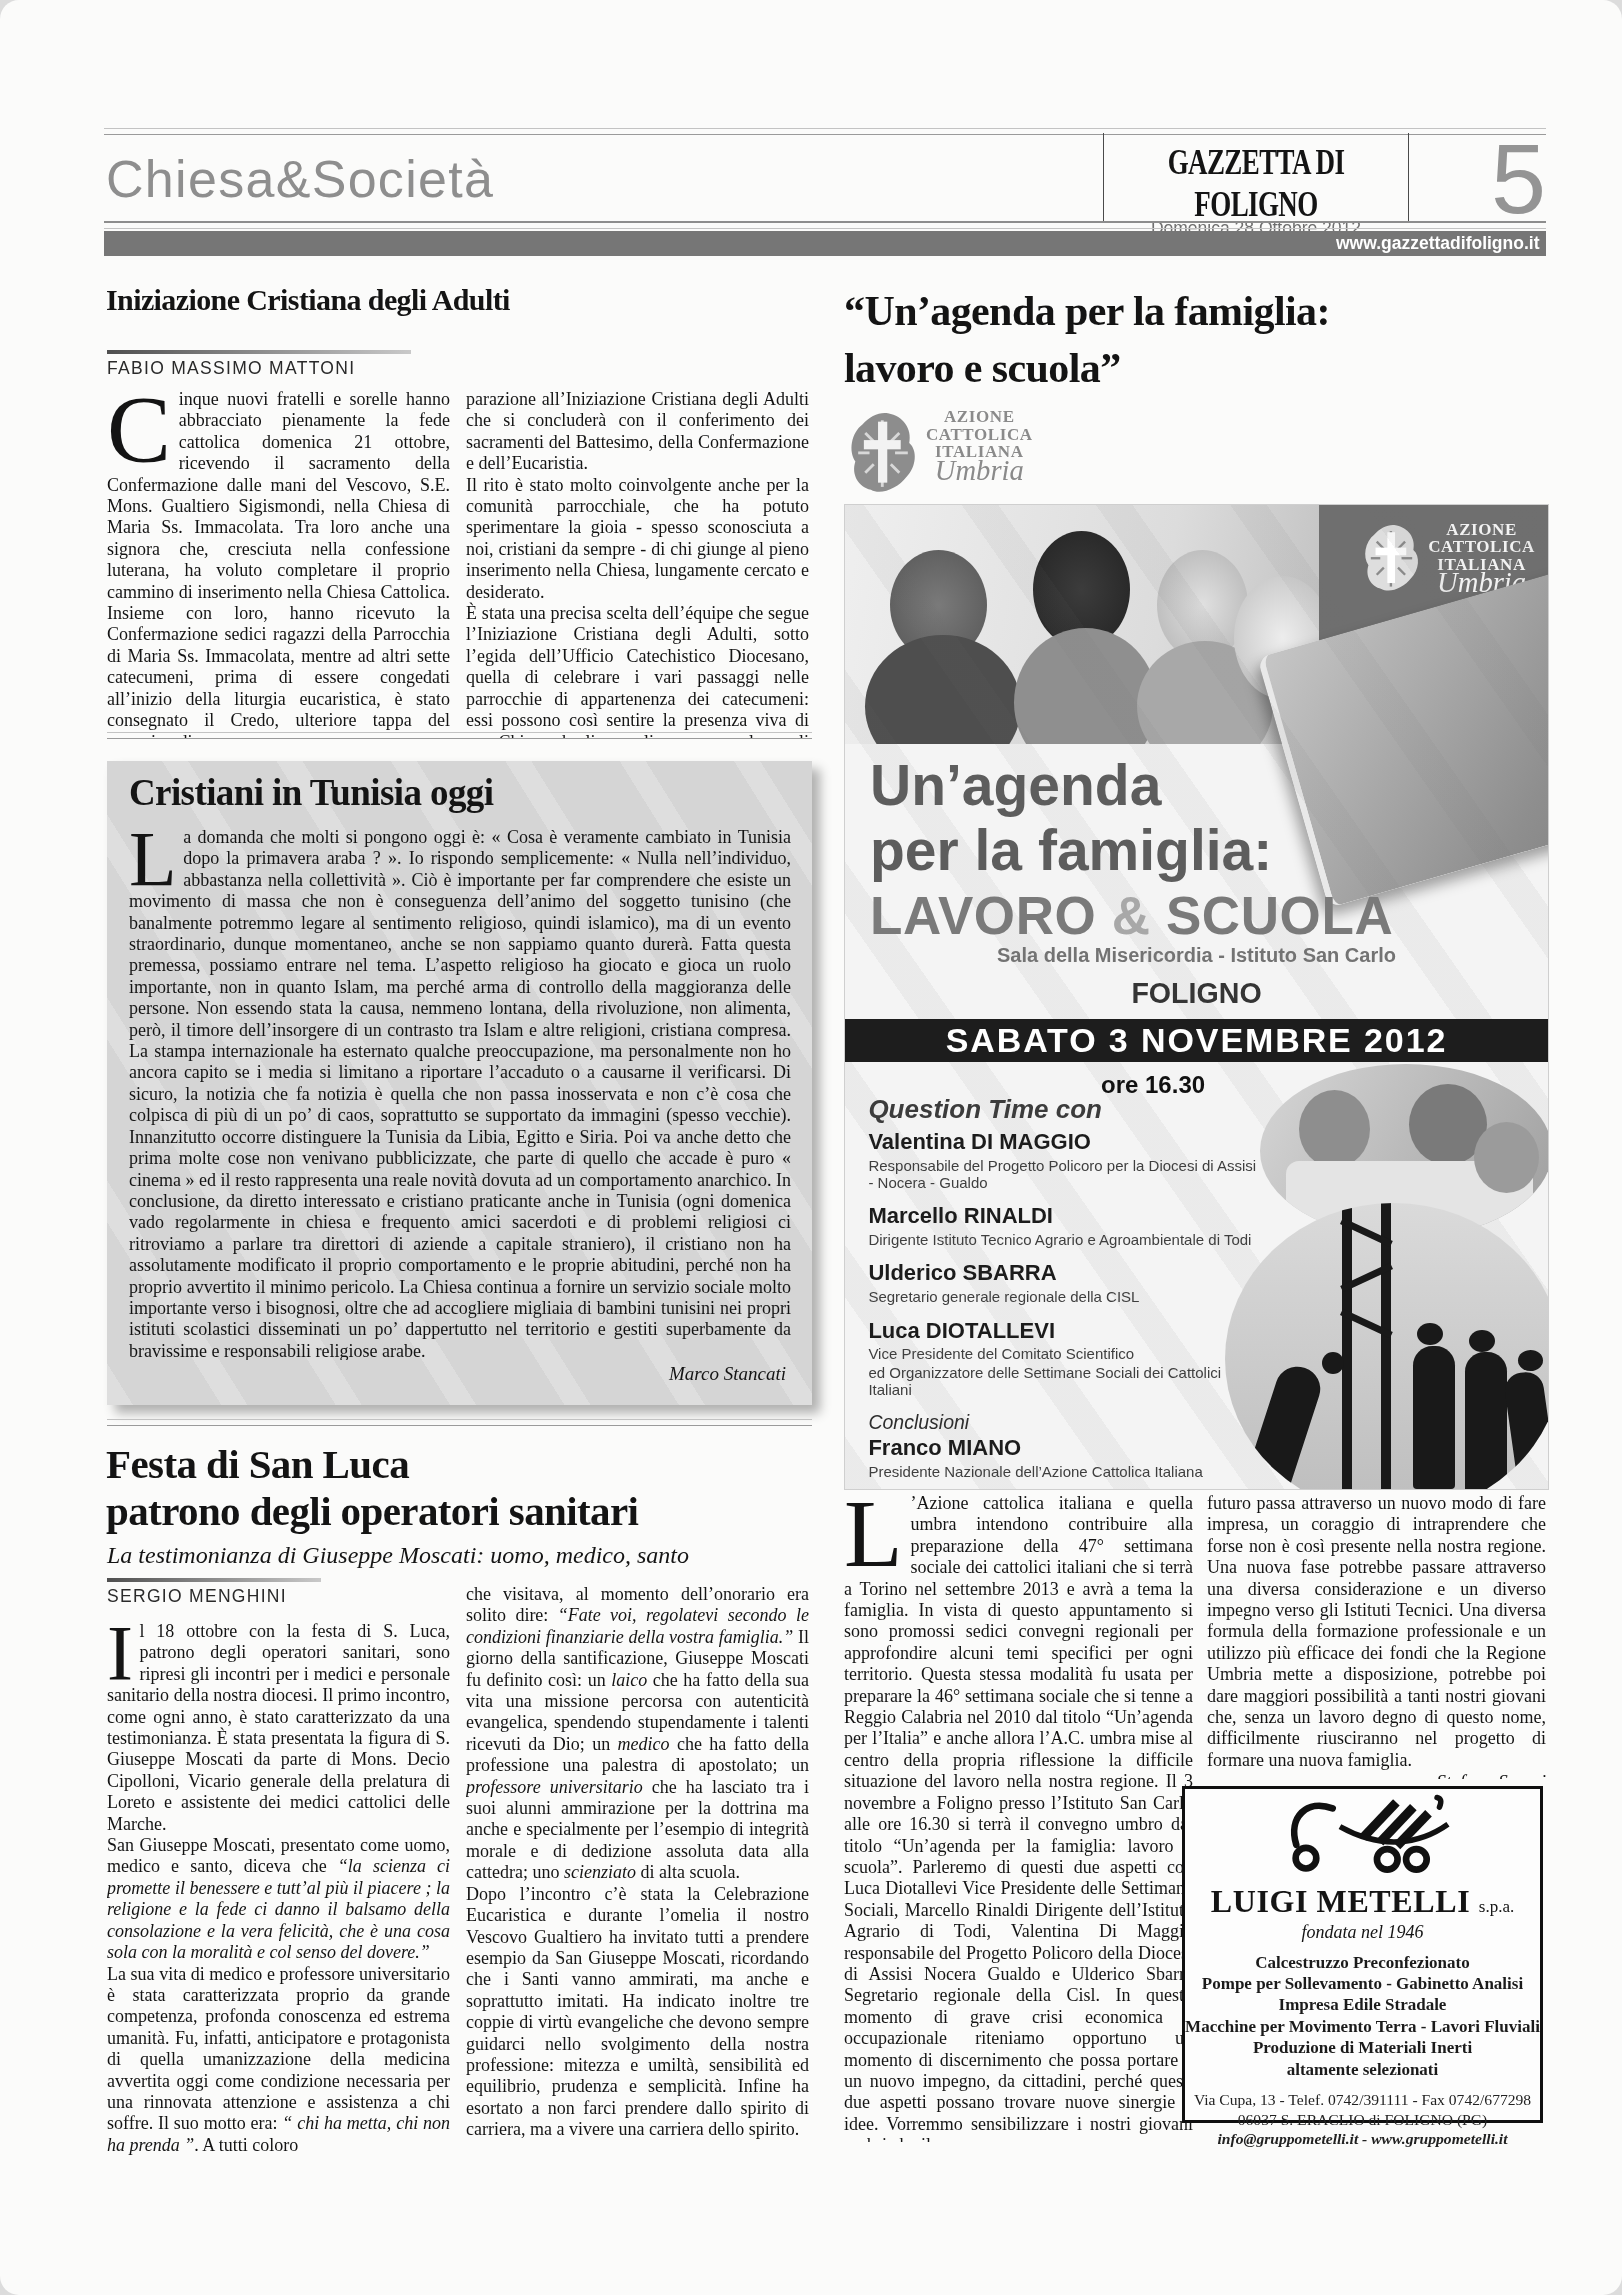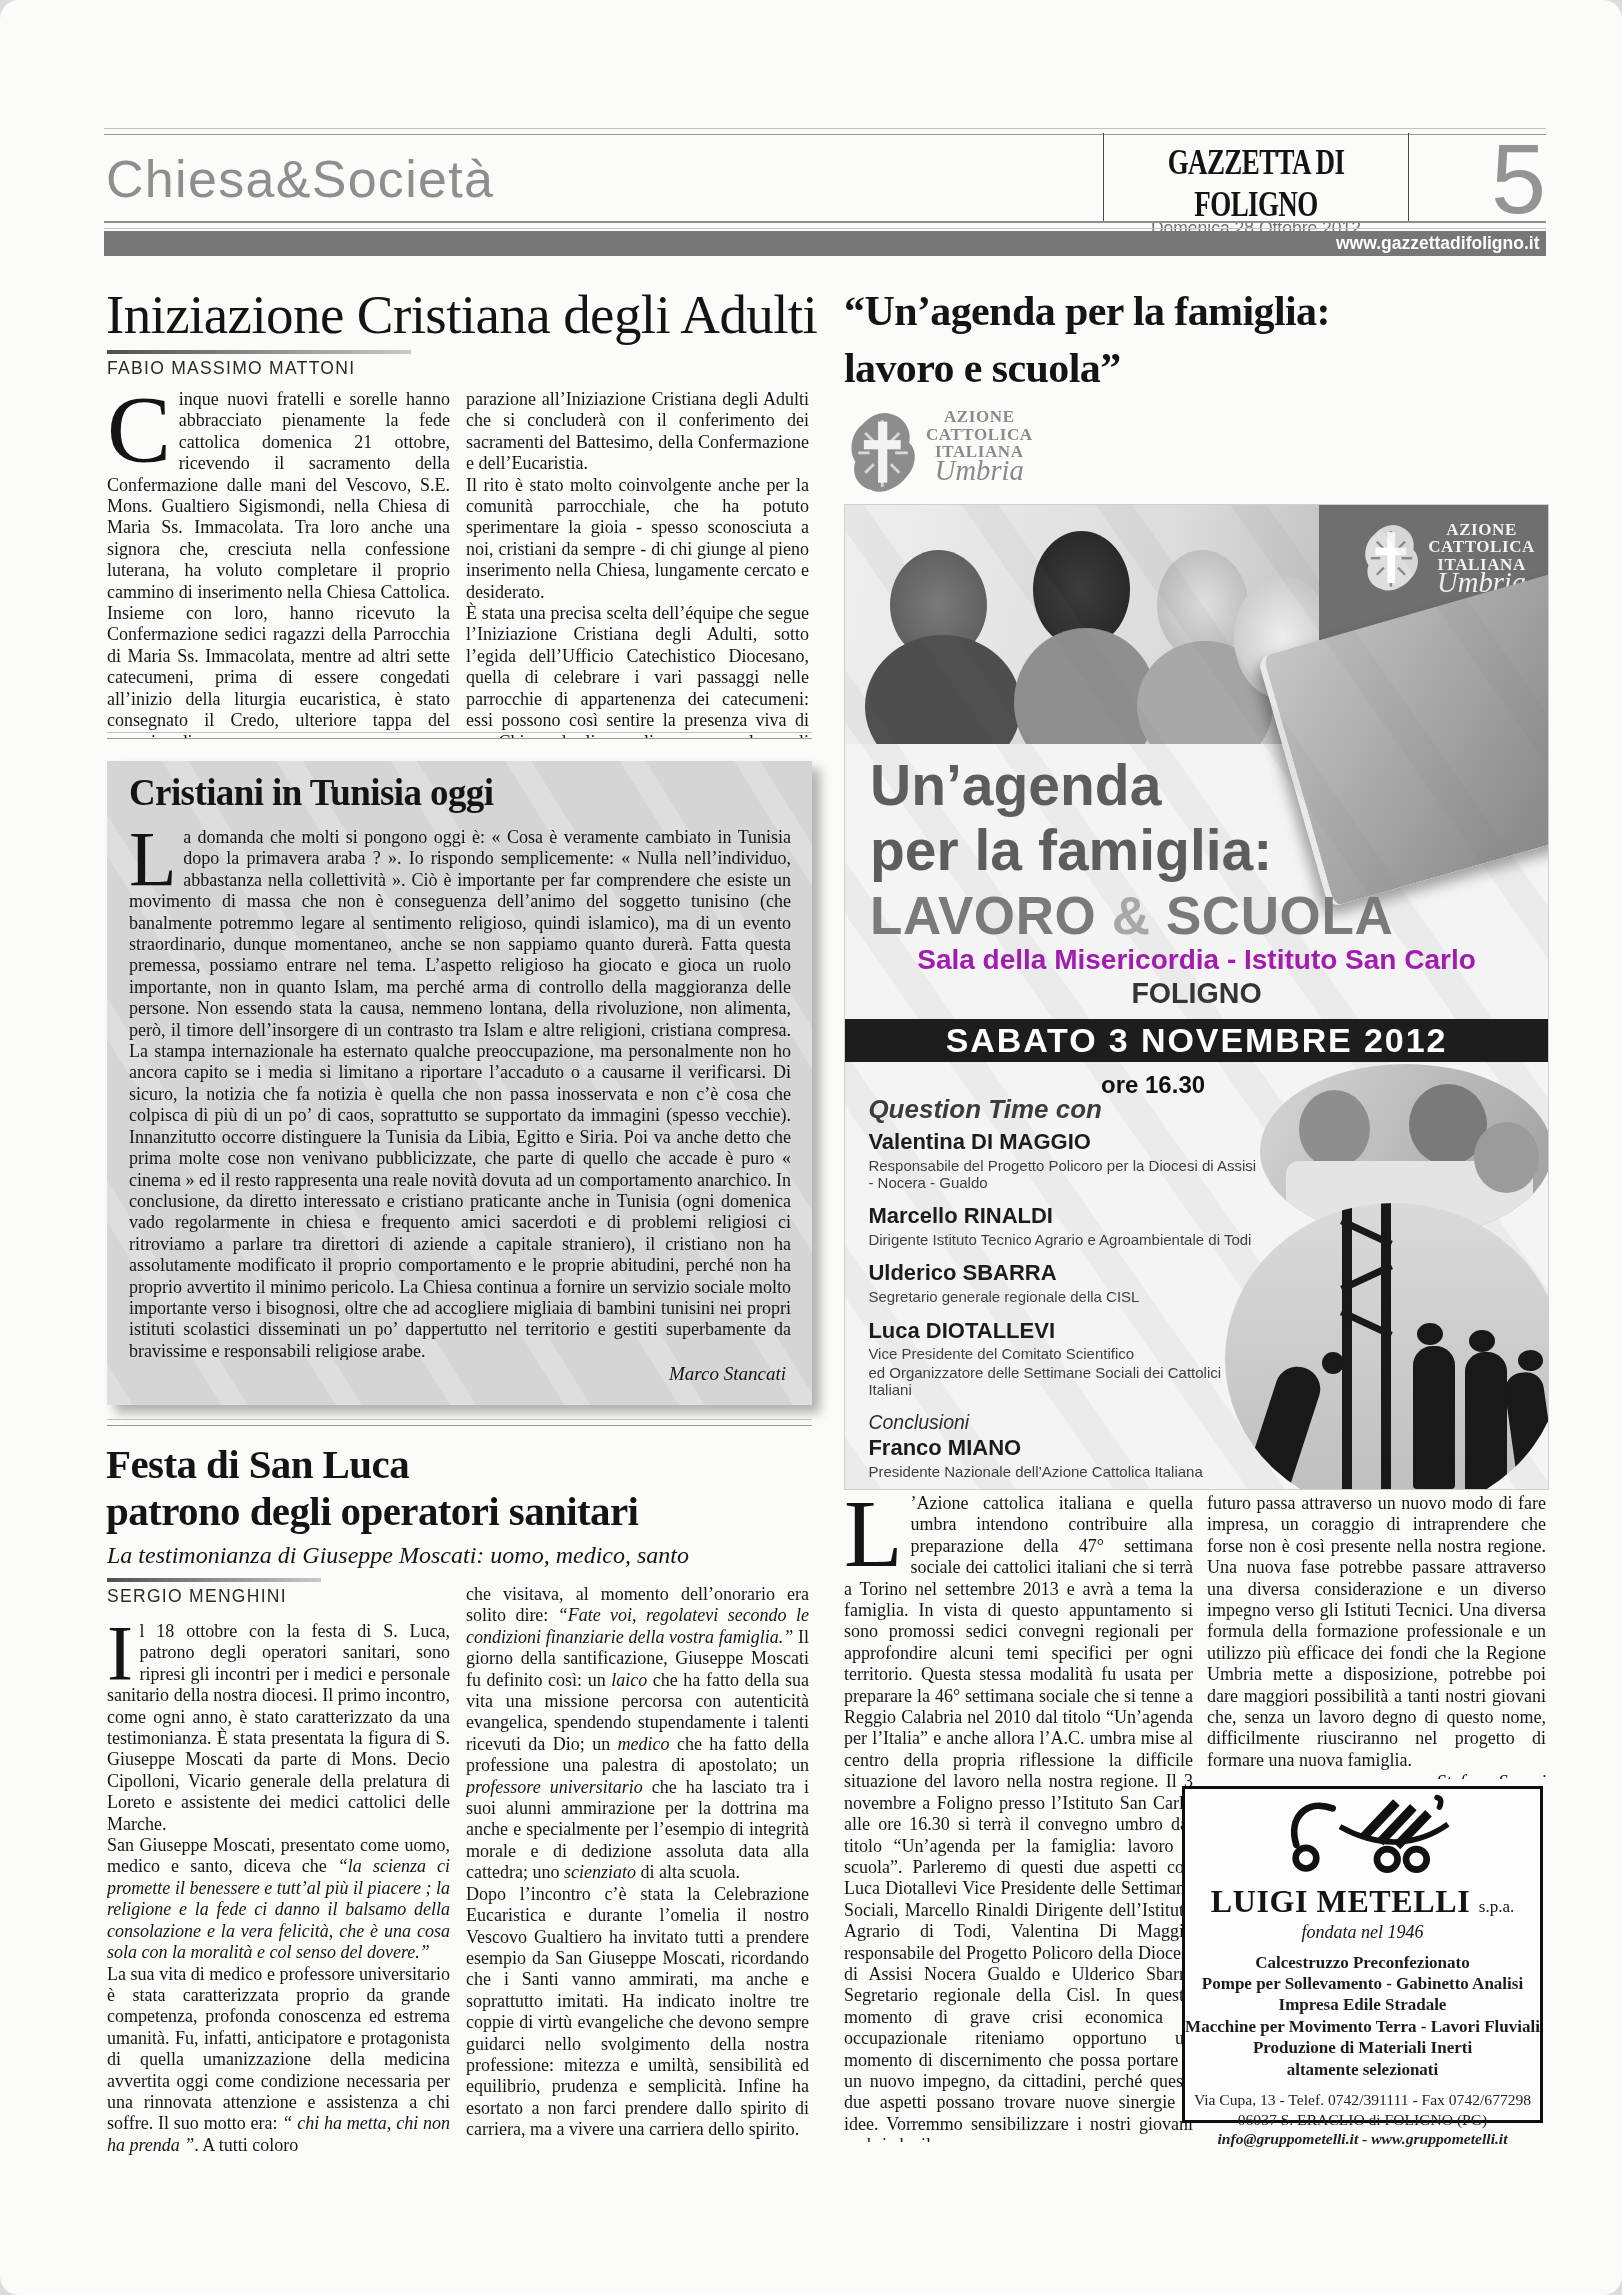--- a/index.html
+++ b/index.html
@@ -24,21 +24,21 @@
   #section-title{left:106px;top:149px;font-size:52px;color:#8e8e8e;letter-spacing:1.3px;}
   #masthead-box{left:1103px;top:133px;width:304px;height:90px;border-left:1.9px solid #4a4a4a;border-right:1.9px solid #4a4a4a;text-align:center;}
   #masthead-title{display:inline-block;margin-top:9px;font-weight:bold;font-size:27px;letter-spacing:-0.6px;transform:scaleY(1.35);transform-origin:top;}
   #masthead-date{margin-top:14.3px;font-size:17.5px;color:#6f6f6f;}
   #page-number{left:1421px;top:129px;width:125px;text-align:right;font-size:99px;line-height:1;color:#949494;}
   #rule-mid{left:104px;top:221px;width:1442px;}
   #web-bar{left:104px;top:231px;width:1442px;height:25px;background:#767676;color:#fff;
            font-weight:bold;font-size:17.5px;line-height:25px;text-align:right;padding-right:6.5px;box-sizing:border-box;}
 
   
-  #a1-title{left:106px;top:283px;width:727px;font-size:55px;font-weight:normal;letter-spacing:-0.6px;}
+  #a1-title{left:106px;top:283px;width:727px;font-size:30px;font-weight:bold;letter-spacing:-0.6px;}
   #a1-byline-rule{left:107px;top:350px;width:304px;}
   #a1-byline{left:107px;top:358px;}
   #a1-col1{left:107px;top:389px;width:343px;height:349px;overflow:hidden;}
   #a1-col2{left:466px;top:389px;width:343px;height:349px;overflow:hidden;}
   #rule-a1{left:107px;top:732px;width:705px;}
 
   
   #tunisia-box{left:107px;top:761px;width:705px;height:644px;background:#d5d5d5;
                box-shadow:8.4px 8.4px 10.4px rgba(0,0,0,0.30);}
   #tunisia-box .stripes{position:absolute;inset:0;
@@ -77,21 +77,21 @@
   #poster-darkbox .ac-text{color:#f2f2f2;}
   #poster-notebook{position:absolute;left:441px;top:97px;width:363px;height:260px;z-index:1;
       transform:rotate(-16deg);border-radius:13px;
       background:linear-gradient(135deg,#c6c6c6,#8e8e8e 70%,#7d7d7d);
       box-shadow:-6.5px 7.8px 14.3px rgba(0,0,0,0.35);border-left:6.5px solid #e9e9e9;}
   .poster-t{position:absolute;z-index:3;font-family:"Liberation Sans",sans-serif;font-weight:bold;}
   #poster-t1{left:25px;top:247px;font-size:57px;color:#5d5d5d;}
   #poster-t2{left:25px;top:312px;font-size:57px;color:#5d5d5d;}
   #poster-t3{left:25px;top:380px;font-size:53px;color:#7a7a7a;letter-spacing:0.6px;}
   #poster-t3 .amp{color:#a8a8a8;}
-  #poster-venue{left:0;top:439px;width:100%;text-align:center;font-size:28px;color:#a21caf;}
+  #poster-venue{left:0;top:439px;width:100%;text-align:center;font-size:20px;color:#737373;}
   #poster-city{left:0;top:472px;width:100%;text-align:center;font-size:28.6px;color:#353535;}
   #poster-band{position:absolute;left:0;top:514px;width:100%;height:43px;background:#1d1d1d;z-index:3;
       color:#fff;font-family:"Liberation Sans",sans-serif;font-weight:bold;font-size:34px;line-height:43px;
       text-align:center;letter-spacing:1.9px;}
   #poster-time{left:256px;top:566px;font-size:24px;color:#111;}
   #poster-qt{left:23.4px;top:589px;font-size:26px;font-style:italic;color:#3c3c3c;}
   #speakers{position:absolute;left:23.4px;top:624px;width:389px;z-index:3;font-family:"Liberation Sans",sans-serif;}
   .spk{margin-bottom:12.3px;}
   .spk-name{font-weight:bold;font-size:22px;color:#1c1c1c;}
   .spk-role{font-size:15px;line-height:17px;color:#3f3f3f;margin-top:1.9px;}

